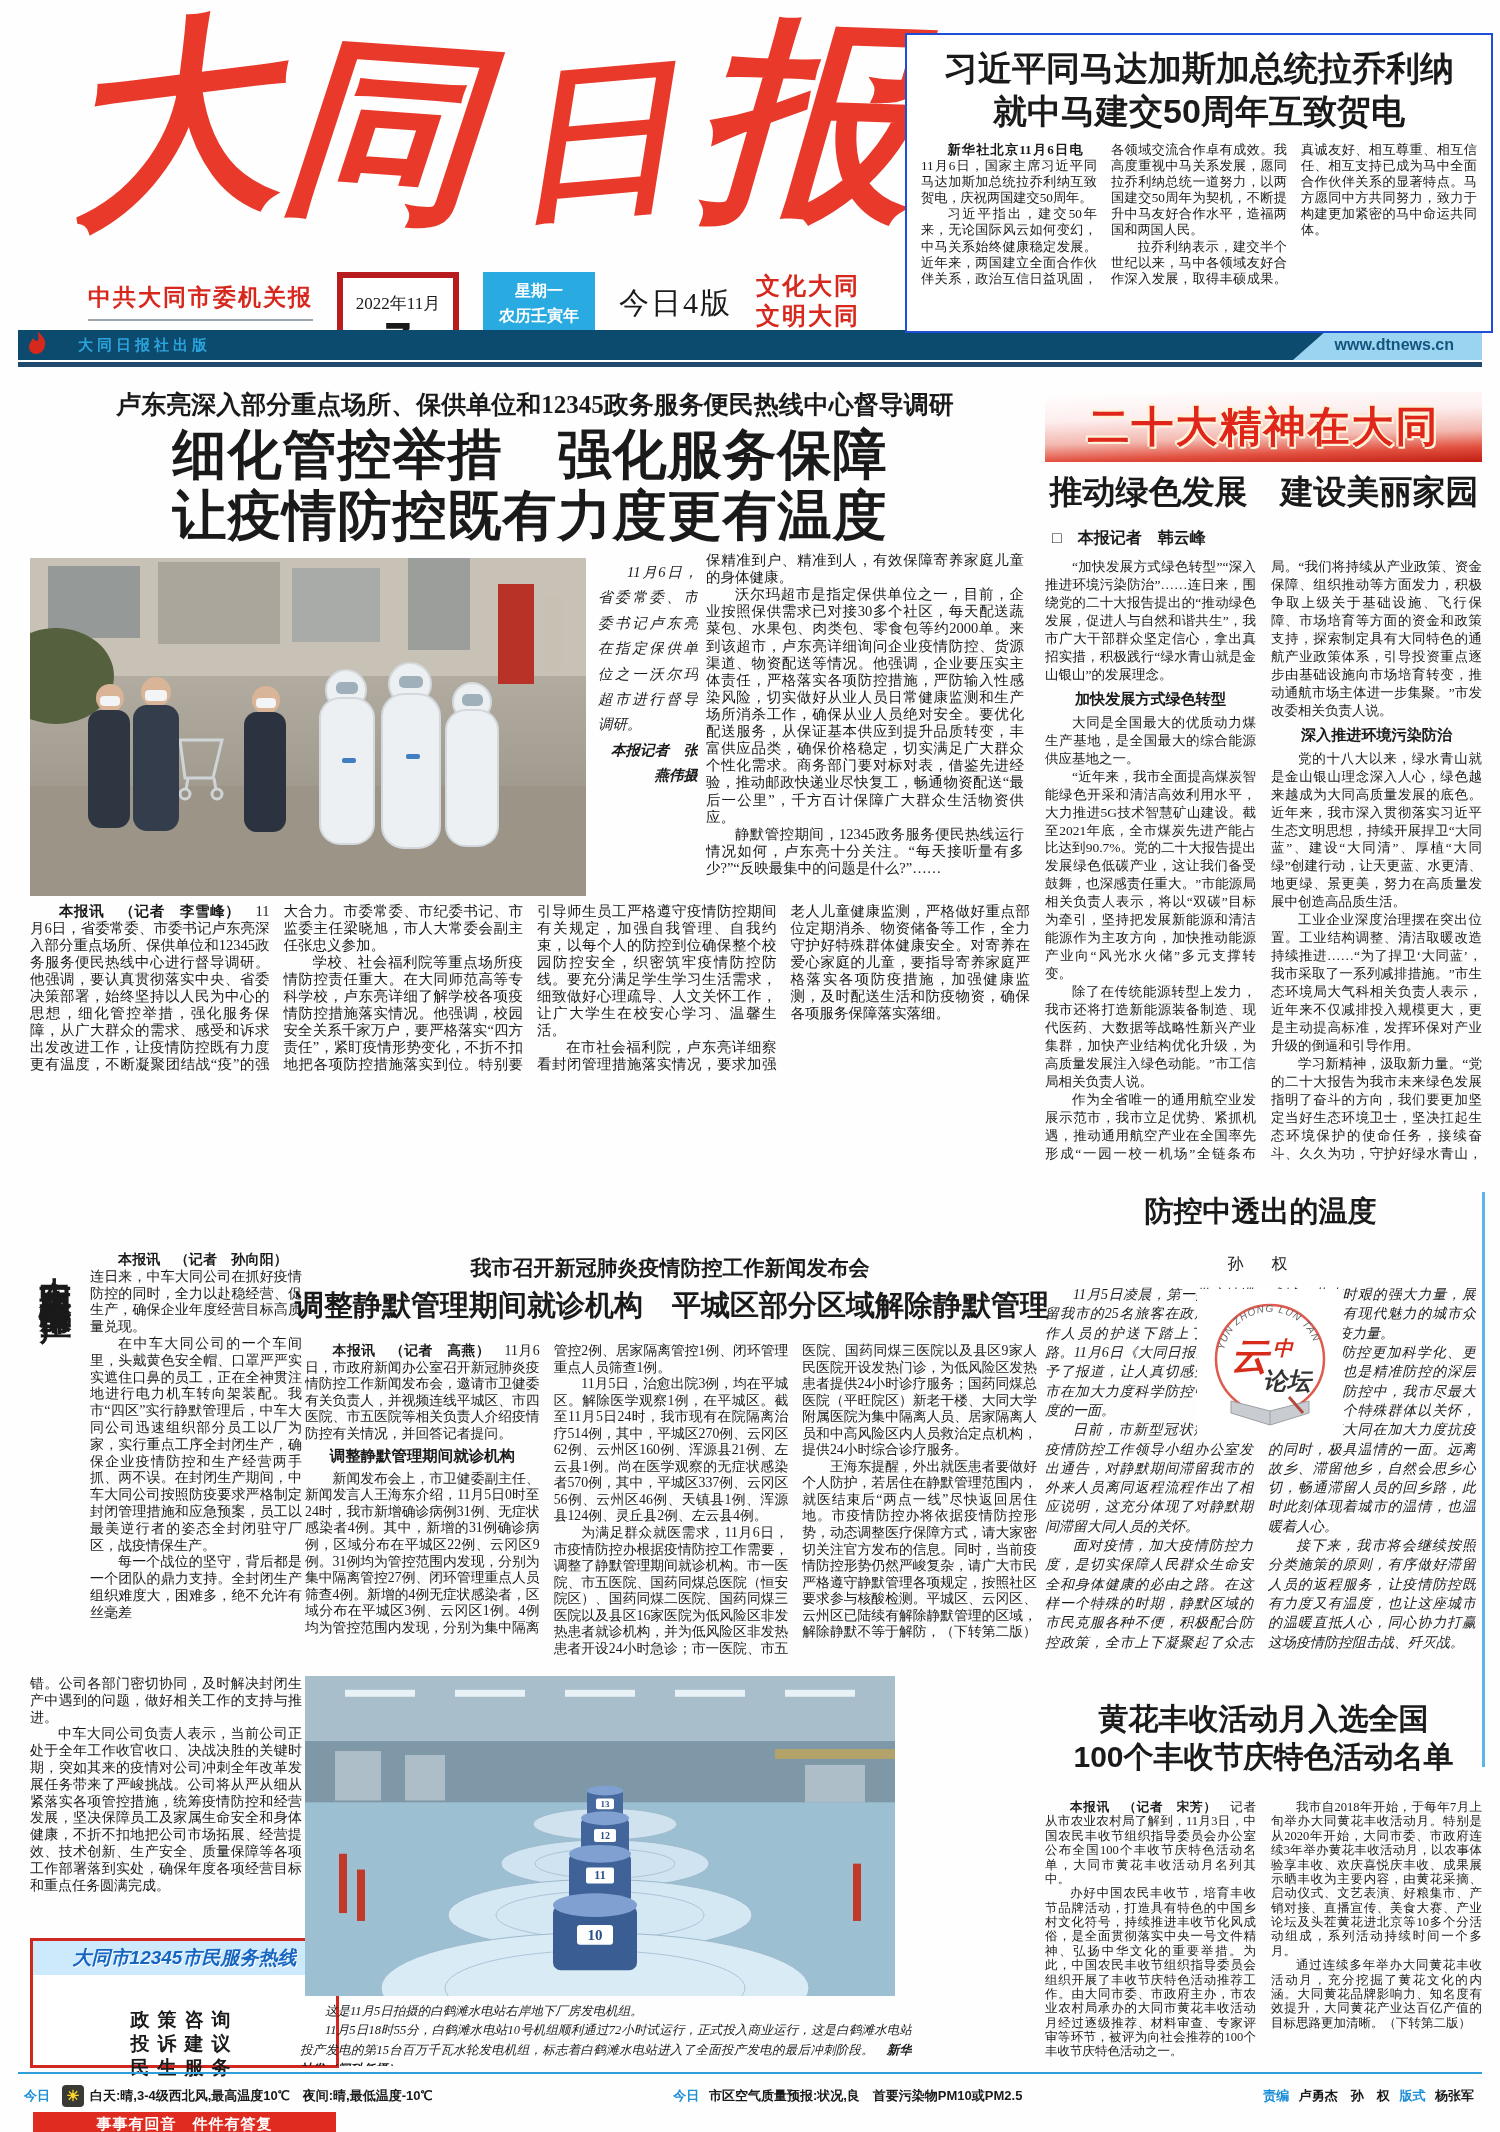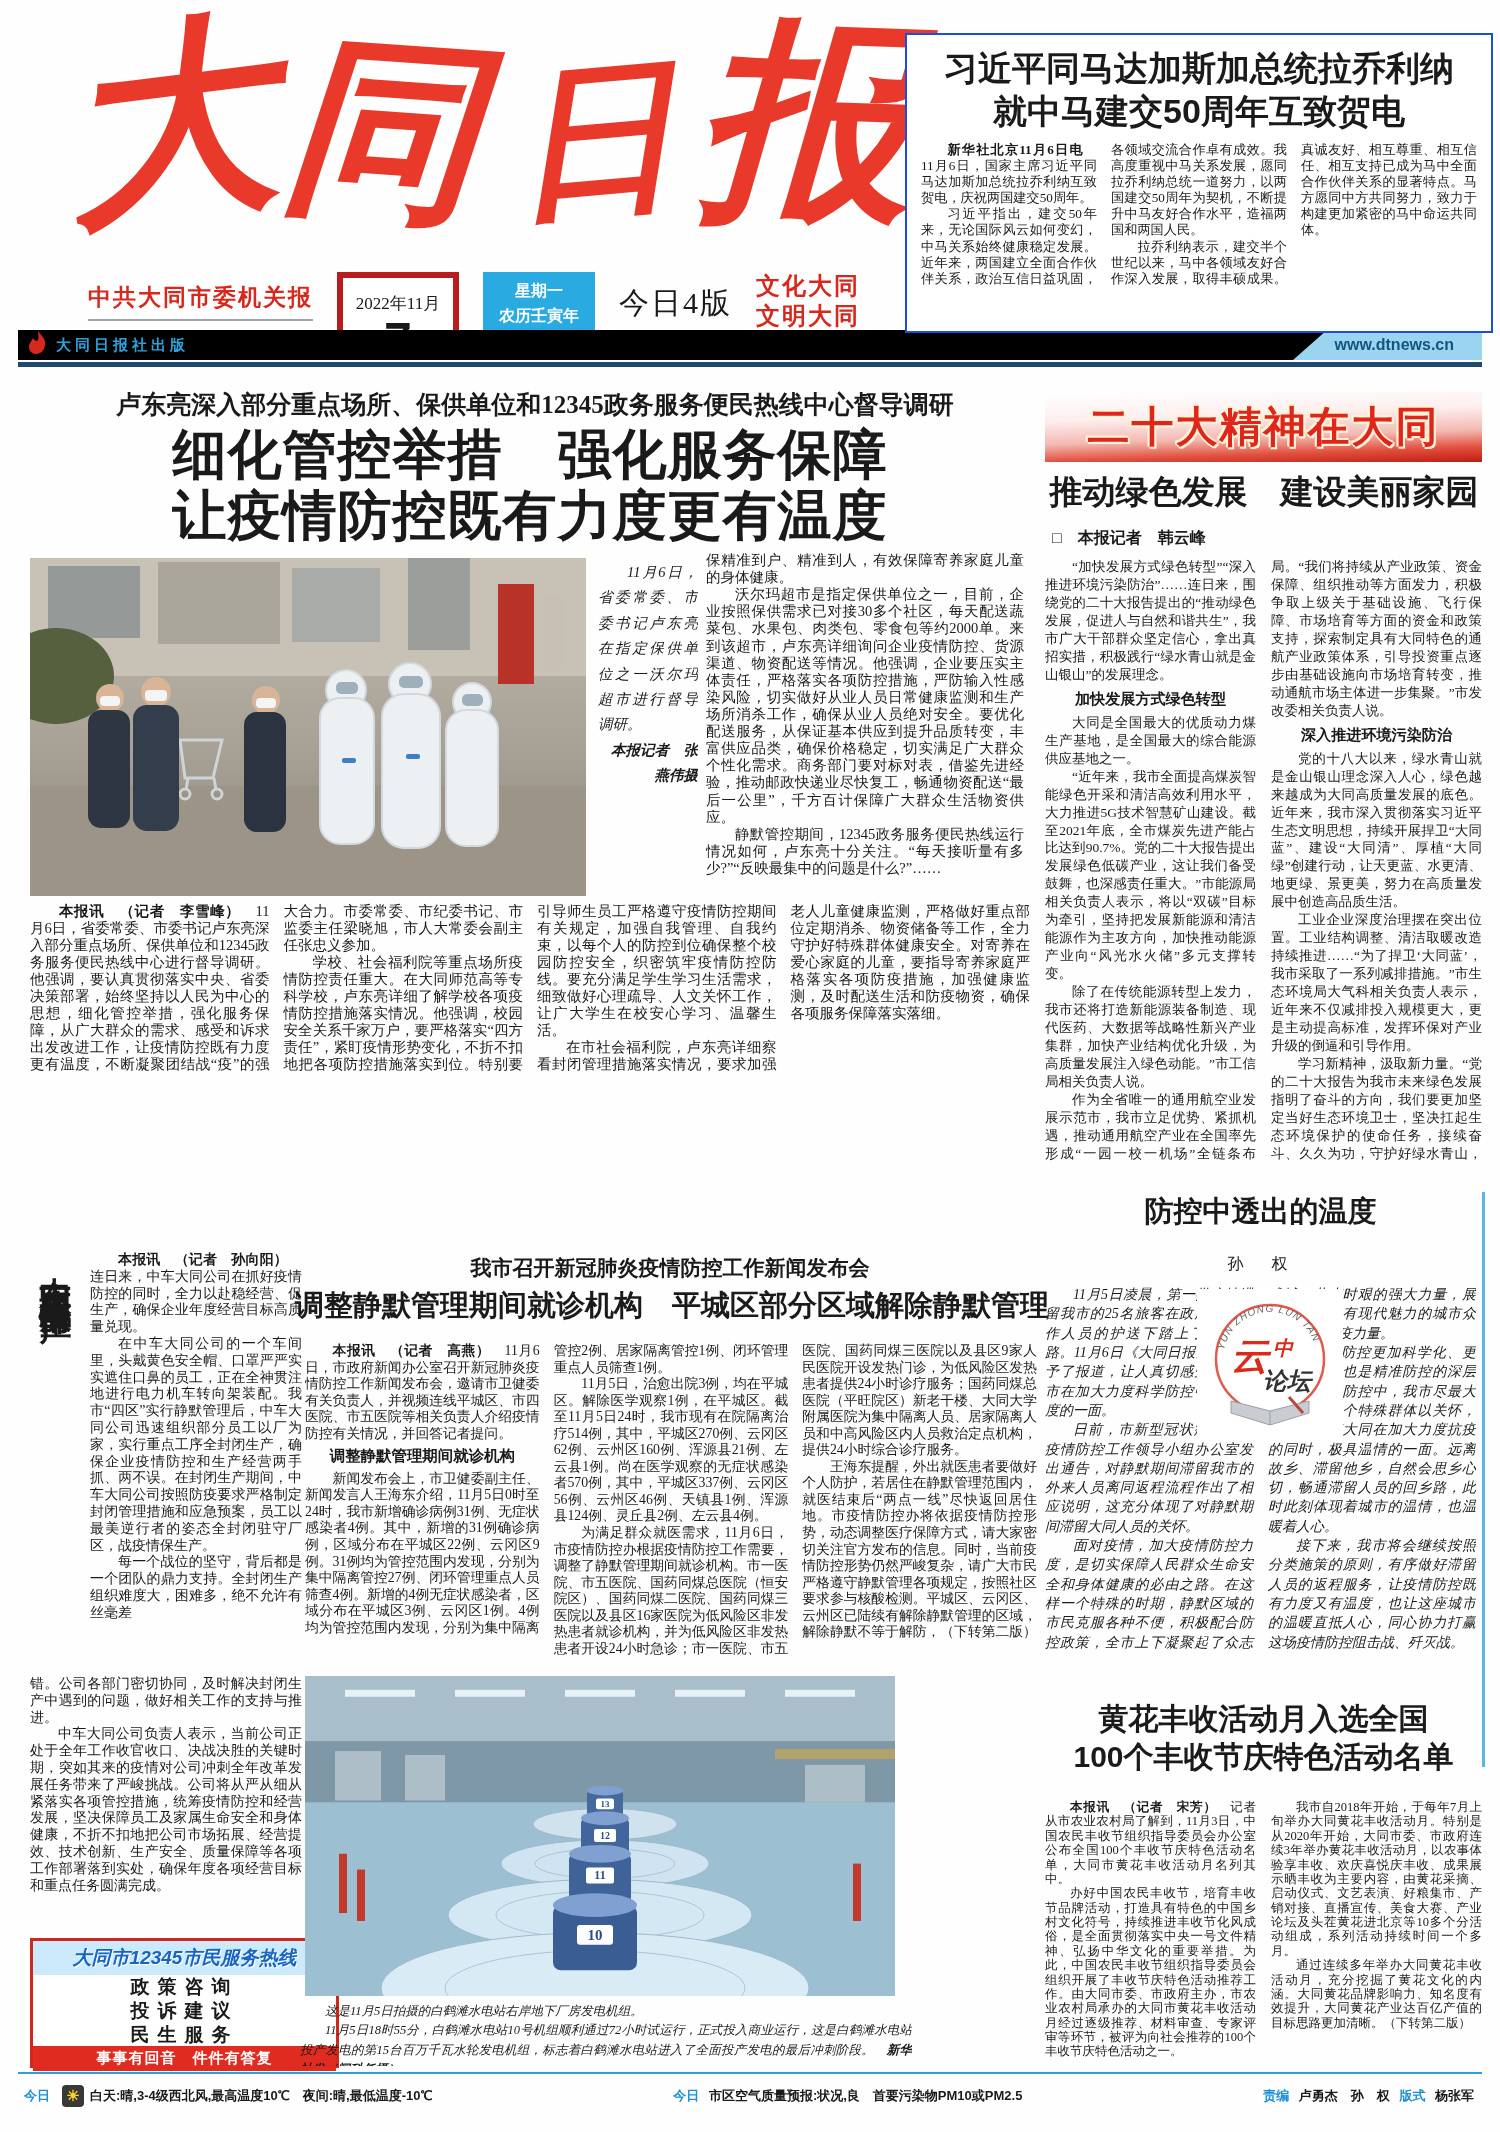--- a/index.html
+++ b/index.html
@@ -29,21 +29,21 @@
   .date-box .dd { font-size:50px; font-weight:bold; line-height:52px; font-family:"Liberation Sans",sans-serif; }
   .week-box { background:#29abe2; color:#fff; width:112px; height:88px; display:flex; flex-direction:column;
     justify-content:center; align-items:center; gap:4px; font-weight:bold; font-size:16px;
     font-family:"Liberation Sans",sans-serif; }
   .edition { text-align:center; }
   .edition .e1 { font-size:30px; letter-spacing:2px; }
   .edition .e2 { font-size:15px; margin-top:6px; }
   .slogans { color:#d7281e; font-weight:bold; font-size:24px; line-height:1.25;
     font-family:"Liberation Sans",sans-serif; letter-spacing:2px; }
   .publisher-bar { position:absolute; left:18px; top:330px; width:1464px; height:30px;
-    background:#000000; display:flex; align-items:center; }
+    background:#0c4a6e; display:flex; align-items:center;gap:22px; }
   .publisher-bar .flame { margin:0 8px 0 10px; }
   .publisher-bar .pub { color:#2ba3dc; font-size:15px; letter-spacing:4px; font-weight:bold; }
   .site-tab { margin-left:auto; height:30px; display:flex; align-items:center; }
   .site-wedge { width:0;height:0;border-bottom:30px solid #9bd4f1;border-left:34px solid transparent; }
   .site-text { background:#9bd4f1; height:30px; line-height:30px; padding:0 28px 0 8px;
     color:#14557e; font-weight:bold; font-size:16px; font-family:"Liberation Sans",sans-serif; }
   .top-rule { position:absolute; left:18px; top:362px; width:1464px; height:5px; background:#1f4a6e; }
   
   .top-story { position:absolute; left:905px; top:33px; width:588px; height:300px;
     border:2px solid #1d4ed8; padding:12px 14px 8px; background:#fff; }
@@ -72,21 +72,21 @@
   .lead-row2 { position:absolute; left:30px; top:903px; width:1000px; height:337px;
     column-count:4; column-gap:14px; overflow:hidden; font-size:14.5px; line-height:1.17; }
   
   .zc-rowA { position:absolute; left:30px; top:1252px; width:272px; height:420px; display:flex; }
   .zc-vtitle { writing-mode:vertical-rl; text-orientation:upright; font-family:"Liberation Sans",sans-serif;
     font-weight:bold; font-size:32px; letter-spacing:3px; width:52px; line-height:52px; }
   .zc-colA { flex:1; padding-left:8px; font-size:14px; line-height:1.2; overflow:hidden; }
   .zc-rowB { position:absolute; left:30px; top:1676px; width:272px; height:254px;
     font-size:14px; line-height:1.2; overflow:hidden; }
   .hotline { position:absolute; left:30px; top:1938px; width:309px; height:130px;
-    border:3px solid #d0281e; background:#fff; display:flex; flex-direction:column; }
+    border:3px solid #d0281e; background:#fff; display:flex; flex-direction:column;gap:33px; }
   .hb-title { background:#cdeafd; color:#1665c1; font-weight:bold; font-style:italic;
     font-family:"Liberation Sans",sans-serif; font-size:19px; text-align:center; padding:4px 0;
     white-space:nowrap; text-shadow:1px 1px 0 #fff; }
   .hb-lines { flex:1; display:flex; flex-direction:column; justify-content:center; }
   .hb-lines div { font-weight:bold; font-size:19px; letter-spacing:8px; text-align:center; line-height:1.25; }
   .hb-red { background:#e02b20; color:#fff; font-weight:bold; font-size:15px; text-align:center;
     padding:3px 0; letter-spacing:1px; }
   
   .presser-kicker { position:absolute; left:305px; top:1254px; width:730px; text-align:center;
     font-weight:bold; font-size:21px; }

